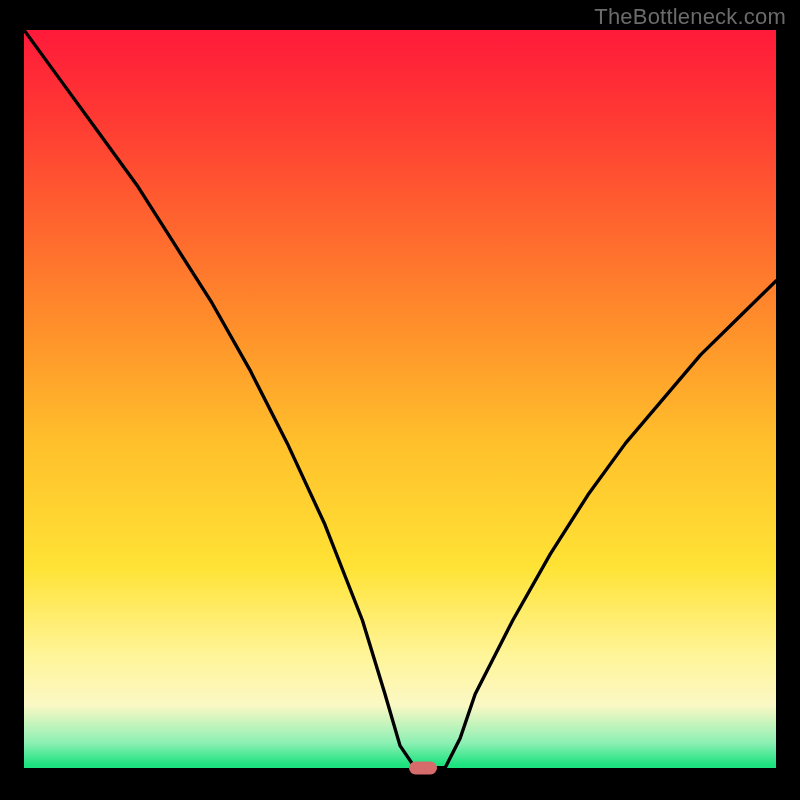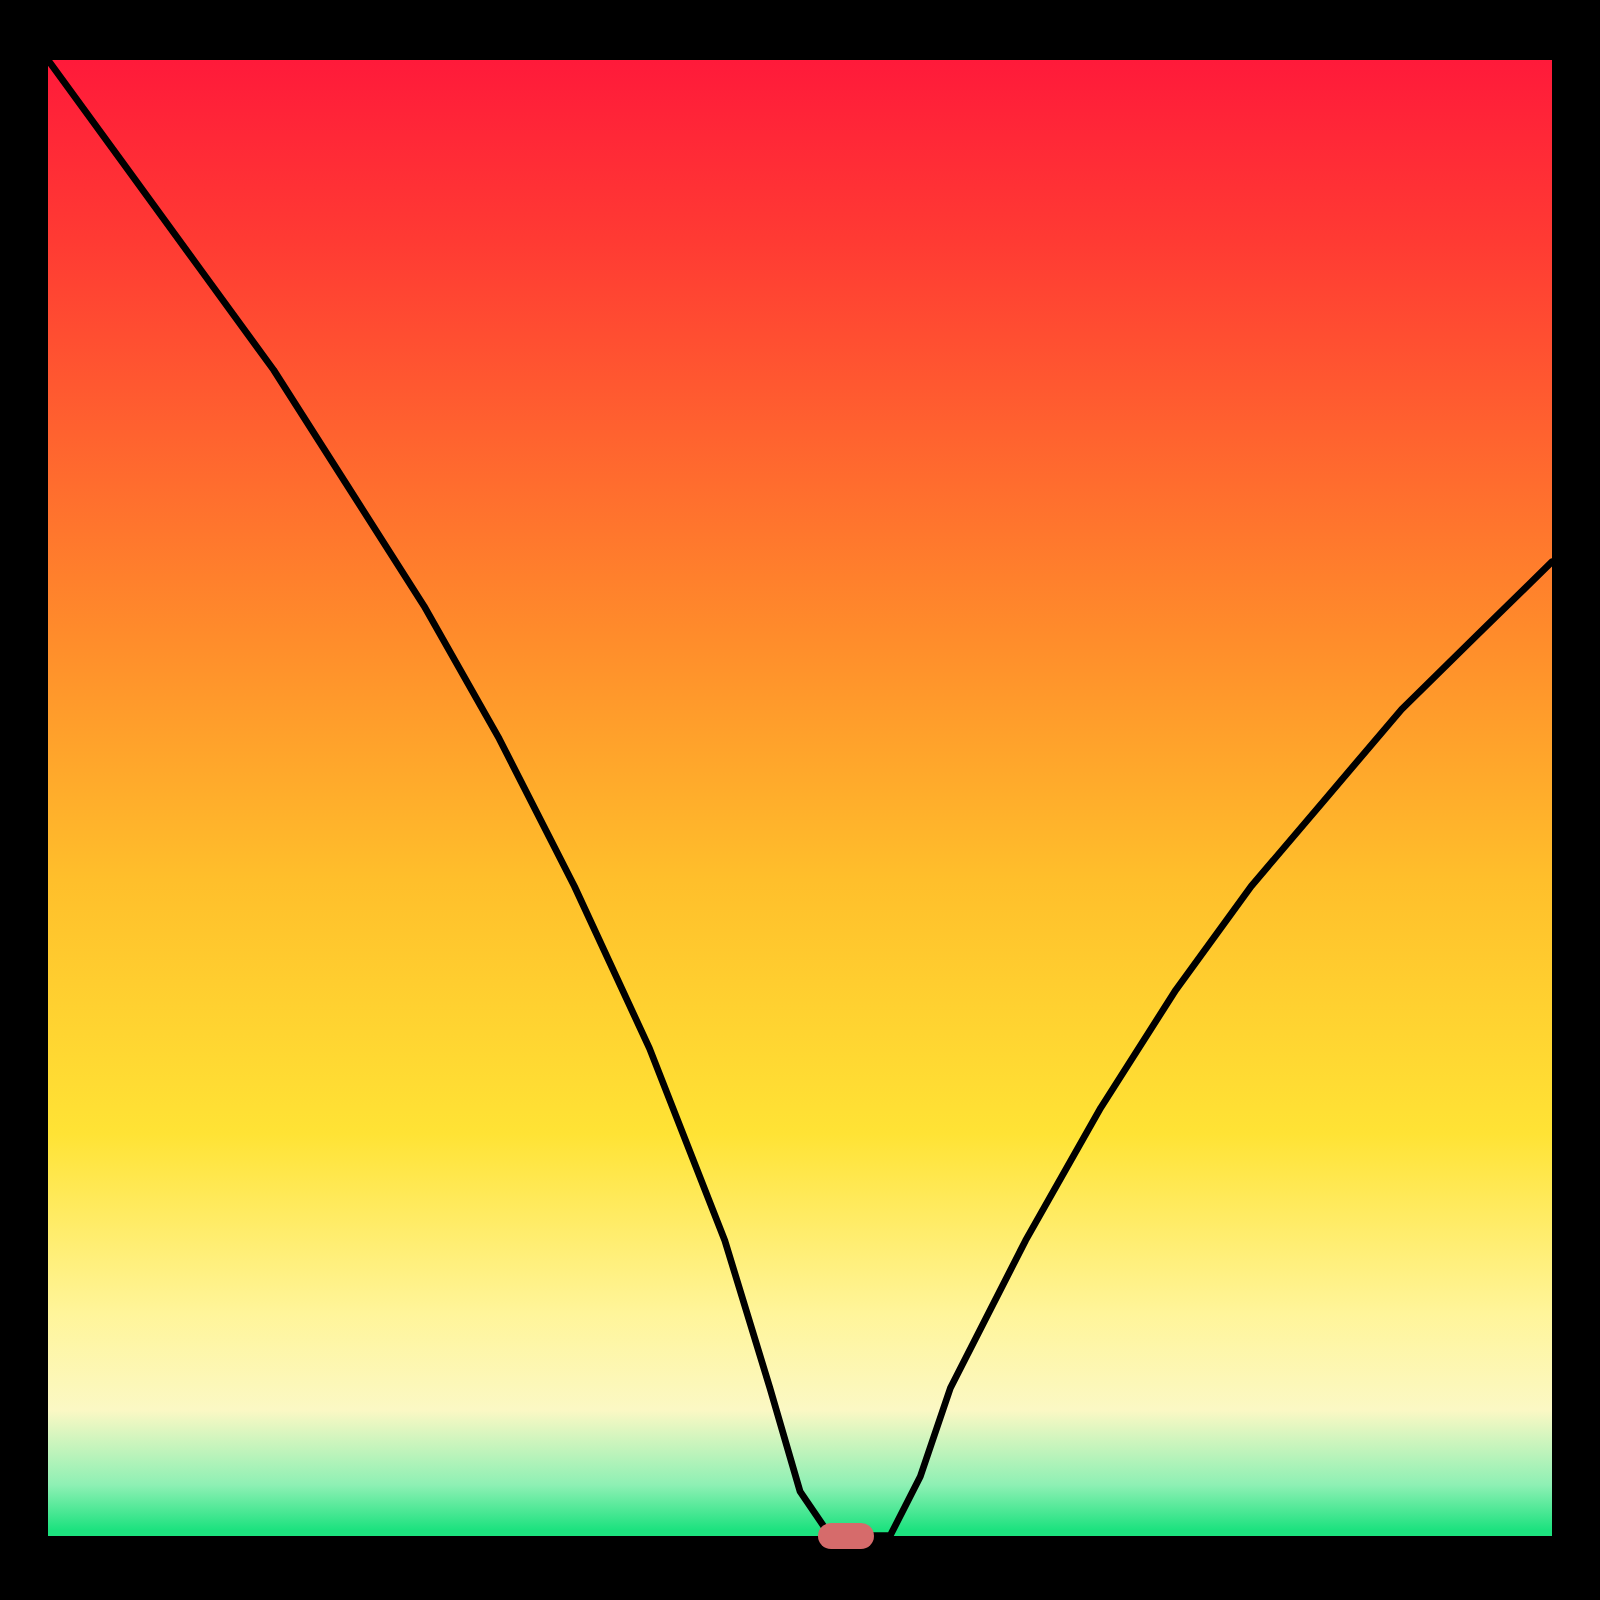--- a/index.html
+++ b/index.html
@@ -62,20 +62,21 @@
     background: #d66b6b;
     z-index: 3;
     transform: translate(-50%, -50%);
   }
 </style>
 </head>
 <body>
 
 <div class="outer">
 
+  <div class="watermark">TheBottleneck.com</div>
 
   <div class="plot-frame">
     <div class="plot-area">
 
       <svg class="bg" viewBox="0 0 752 746" preserveAspectRatio="none">
         <defs>
           <linearGradient id="gmain" x1="0" y1="0" x2="0" y2="1">
             <stop offset="0.00" stop-color="#ff1a3a"></stop>
             <stop offset="0.12" stop-color="#ff3a33"></stop>
             <stop offset="0.38" stop-color="#ff8a2b"></stop>

